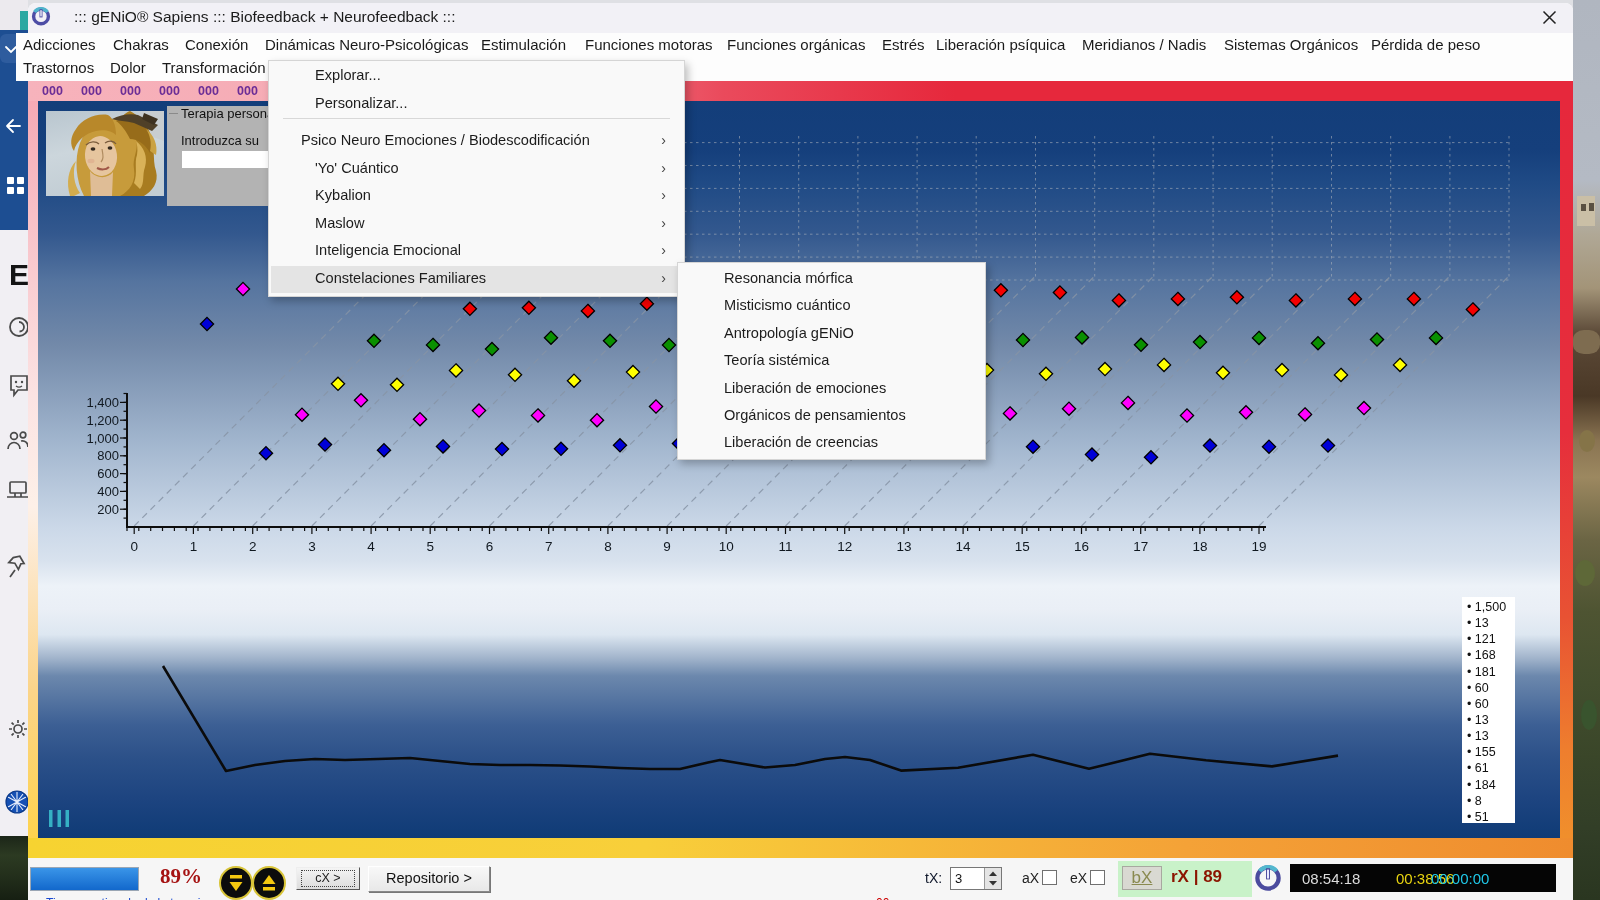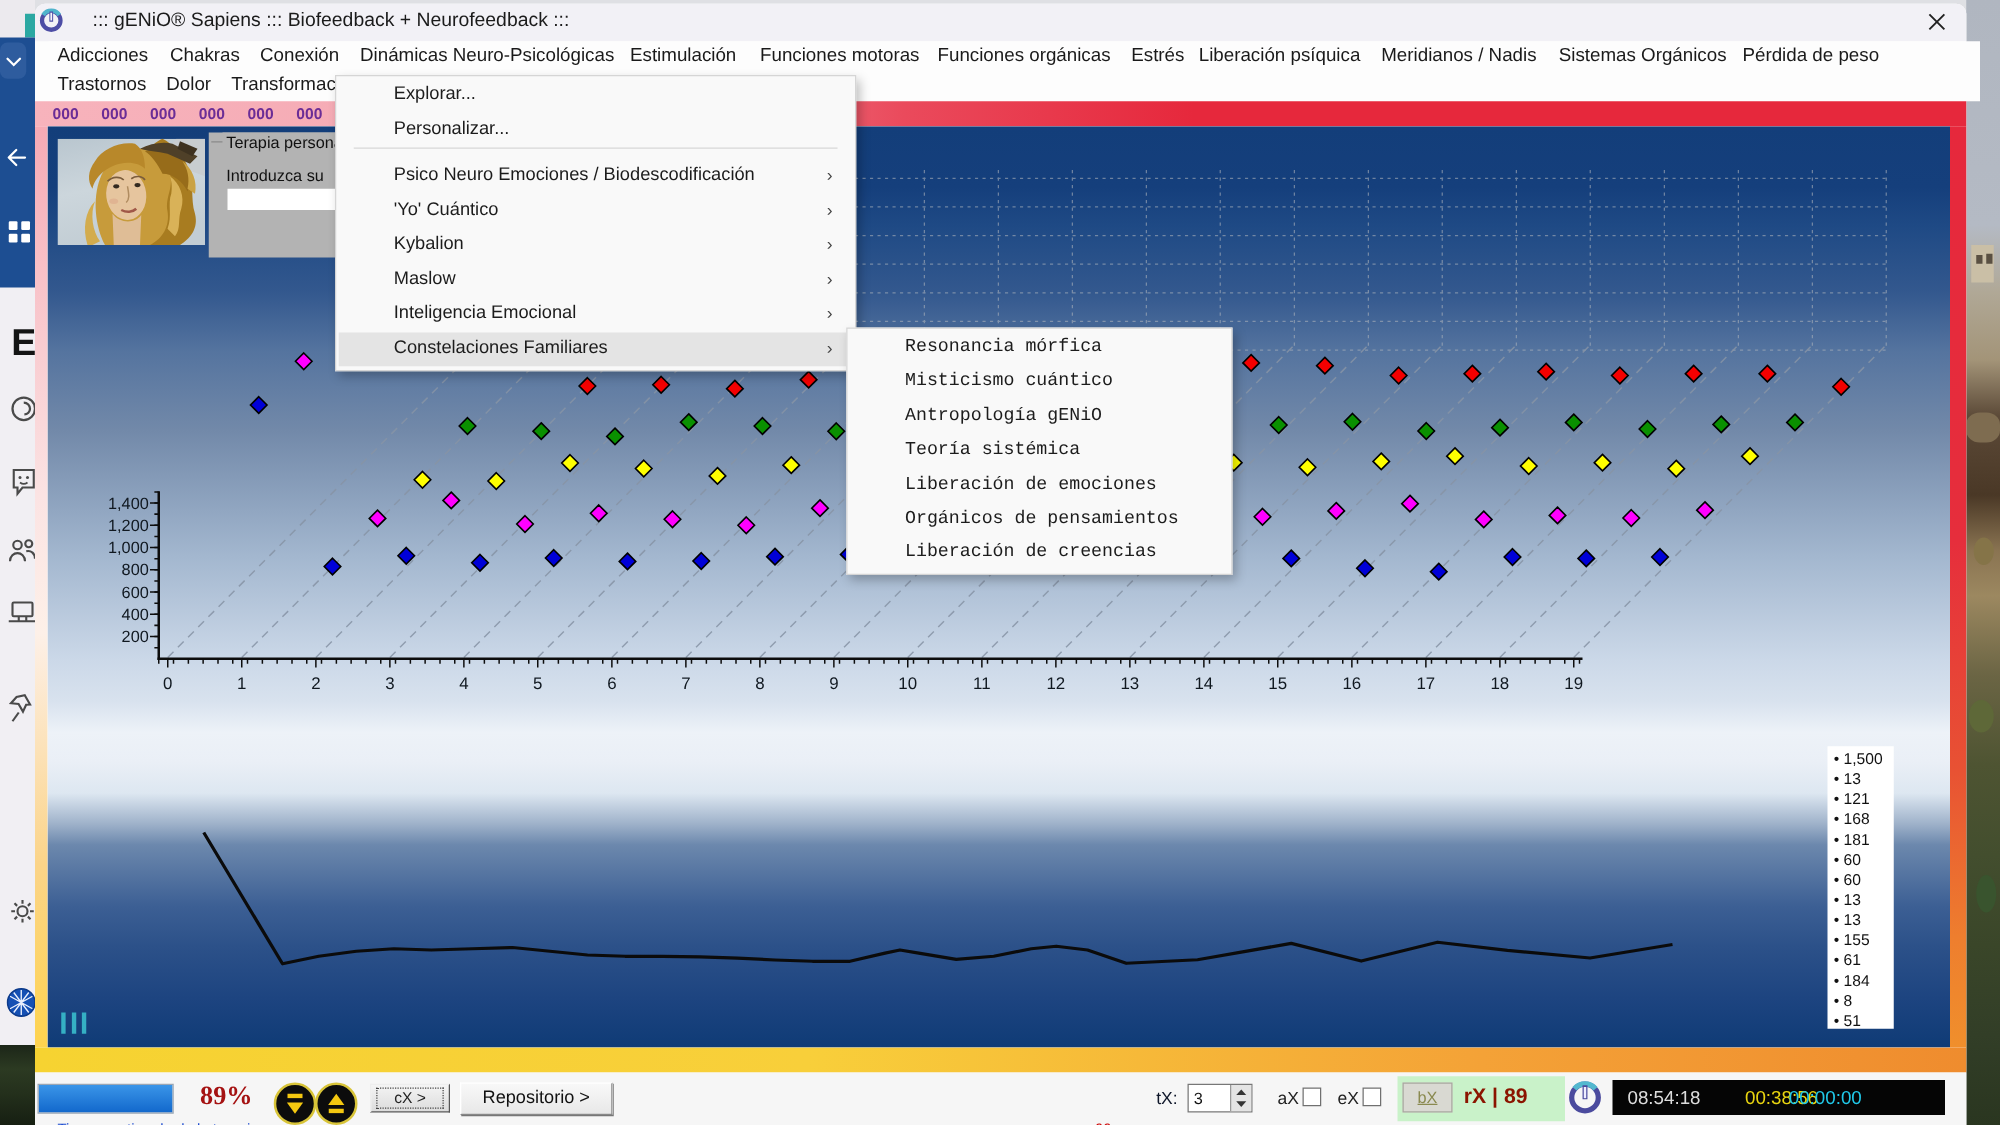--- a/index.html
+++ b/index.html
@@ -87,21 +87,21 @@
 <svg style="position:absolute;left:31px;top:6px" width="20" height="20" viewBox="0 0 20 20">
 <circle cx="10" cy="10.4" r="7.4" fill="none" stroke="#4d4da5" stroke-width="3.4"></circle>
 <path d="M3.6 6 A 7.7 7.7 0 0 1 16.4 6" fill="none" stroke="#4fb4cc" stroke-width="3.4"></path>
 <rect x="8.5" y="3.2" width="3" height="8.2" fill="#4d4da5"></rect>
 <rect x="9.3" y="4.2" width="1.4" height="6.2" fill="#f4f4fa"></rect>
 </svg>
 <div style="position:absolute;left:74px;top:8px;font-family:'Liberation Sans',sans-serif;font-size:15.5px;color:#1b1b1b">::: gENiO® Sapiens ::: Biofeedback + Neurofeedback :::</div>
 <svg style="position:absolute;left:1542px;top:10px" width="15" height="15" viewBox="0 0 15 15">
       <path d="M1.5 1.5 L13.5 13.5 M13.5 1.5 L1.5 13.5" stroke="#222" stroke-width="1.5"></path>
     </svg>
-<div style="position:absolute;left:39px;top:33px;width:1545px;height:48px;background:#fdfdfd;font-family:'Liberation Sans',sans-serif;font-size:15px;color:#1a1a1a">
+<div style="position:absolute;left:16px;top:33px;width:1545px;height:48px;background:#fdfdfd;font-family:'Liberation Sans',sans-serif;font-size:15px;color:#1a1a1a">
       <div style="position:absolute;left:7px;top:3px">Adicciones</div>
       <div style="position:absolute;left:97px;top:3px">Chakras</div>
       <div style="position:absolute;left:169px;top:3px">Conexión</div>
       <div style="position:absolute;left:249px;top:3px">Dinámicas Neuro-Psicológicas</div>
       <div style="position:absolute;left:465px;top:3px">Estimulación</div>
       <div style="position:absolute;left:569px;top:3px">Funciones motoras</div>
       <div style="position:absolute;left:711px;top:3px">Funciones orgánicas</div>
       <div style="position:absolute;left:866px;top:3px">Estrés</div>
       <div style="position:absolute;left:920px;top:3px">Liberación psíquica</div>
       <div style="position:absolute;left:1066px;top:3px">Meridianos / Nadis</div>
@@ -566,21 +566,21 @@
             <path d="M4 8 L8 3.5 L12 8 Z" fill="#333"></path>
             <path d="M4 13 L8 17.5 L12 13 Z" fill="#333"></path>
           </svg>
   </div>
 </div>
 <div style="position:absolute;left:994px;top:12px;font-size:14px;color:#222">aX</div>
 <div style="position:absolute;left:1014px;top:12px;width:13px;height:13px;background:#fff;border:1px solid #707070"></div>
 <div style="position:absolute;left:1042px;top:12px;font-size:14px;color:#222">eX</div>
 <div style="position:absolute;left:1062px;top:12px;width:13px;height:13px;background:#fff;border:1px solid #707070"></div>
 <div style="position:absolute;left:1090px;top:3px;width:134px;height:36px;background:#c9f2c9"></div>
-<div style="position:absolute;left:1094px;top:8px;width:40px;height:24px;background:#d9d9d2;border:1px solid #a8a8a0;box-sizing:border-box;font-size:13px;color:#8a8a50;text-align:center;line-height:22px;text-decoration:underline">bX</div>
+<div style="position:absolute;left:1094px;top:8px;width:40px;height:24px;background:#d9d9d2;border:1px solid #a8a8a0;box-sizing:border-box;font-size:17px;color:#8a8a50;text-align:center;line-height:22px;text-decoration:underline">bX</div>
 <div style="position:absolute;left:1143px;top:9px;font-size:17px;font-weight:bold;color:#8b1500">rX | 89</div>
 <div style="position:absolute;left:1262px;top:6px;width:266px;height:28px;background:#050505"></div>
 <div style="position:absolute;left:1274px;top:12px;font-size:15px;color:#dcdcdc">08:54:18</div>
 <div style="position:absolute;left:1368px;top:12px;font-size:15px;color:#e8d410">00:38:56</div>
 <div style="position:absolute;left:1403px;top:12px;font-size:15px;color:#20c8e8">00:00:00</div>
 <div style="position:absolute;left:18px;top:38px;font-size:12px;color:#1a4ad0">Tiempo estimado de la terapia</div>
 <div style="position:absolute;left:848px;top:38px;font-size:12px;color:#c00">00:</div>
 </div>
 <svg style="position:absolute;left:1254px;top:864px" width="28" height="28" viewBox="0 0 20 20">
 <circle cx="10" cy="10" r="7.6" fill="none" stroke="#4b4b9e" stroke-width="3"></circle>
@@ -589,21 +589,21 @@
 <rect x="9.3" y="4" width="1.4" height="6.4" fill="#eef"></rect>
 </svg>
 <div style="position:absolute;left:268px;top:60px;width:415px;height:235px;background:#f9f9f9;border:1px solid #d5d5d5;box-shadow:3px 4px 8px rgba(0,0,0,0.25);font-family:'Liberation Sans',sans-serif;font-size:14.6px;color:#1c1c1c">
       <div style="position:absolute;left:2px;top:2px;width:411px;height:27.5px;">
         <span style="position:absolute;left:44px;top:4px">Explorar...</span>
       </div>
       <div style="position:absolute;left:2px;top:30px;width:411px;height:27.5px;">
         <span style="position:absolute;left:44px;top:4px">Personalizar...</span>
       </div>
       <div style="position:absolute;left:2px;top:67px;width:411px;height:27.5px;">
-        <span style="position:absolute;left:44px;top:4px">Psico Neuro Emociones / Biodescodificación</span>
+        <span style="position:absolute;left:30px;top:4px">Psico Neuro Emociones / Biodescodificación</span>
         <span style="position:absolute;right:16px;top:4px;font-size:14px;color:#444">›</span>
       </div>
       <div style="position:absolute;left:2px;top:94.5px;width:411px;height:27.5px;">
         <span style="position:absolute;left:44px;top:4px">'Yo' Cuántico</span>
         <span style="position:absolute;right:16px;top:4px;font-size:14px;color:#444">›</span>
       </div>
       <div style="position:absolute;left:2px;top:122px;width:411px;height:27.5px;">
         <span style="position:absolute;left:44px;top:4px">Kybalion</span>
         <span style="position:absolute;right:16px;top:4px;font-size:14px;color:#444">›</span>
       </div>
@@ -614,21 +614,21 @@
       <div style="position:absolute;left:2px;top:177px;width:411px;height:27.5px;">
         <span style="position:absolute;left:44px;top:4px">Inteligencia Emocional</span>
         <span style="position:absolute;right:16px;top:4px;font-size:14px;color:#444">›</span>
       </div>
       <div style="position:absolute;left:2px;top:204.5px;width:411px;height:27.5px;background:#e4e4e4;">
         <span style="position:absolute;left:44px;top:4px">Constelaciones Familiares</span>
         <span style="position:absolute;right:16px;top:4px;font-size:14px;color:#444">›</span>
       </div>
       <div style="position:absolute;left:14px;top:57px;width:387px;height:1px;background:#d8d8d8"></div>
     </div>
-<div style="position:absolute;left:677px;top:262px;width:307px;height:196px;background:#f9f9f9;border:1px solid #d5d5d5;box-shadow:3px 4px 8px rgba(0,0,0,0.25);font-family:Liberation Mono, monospace;font-size:14.6px;color:#1c1c1c">
+<div style="position:absolute;left:677px;top:262px;width:307px;height:196px;background:#f9f9f9;border:1px solid #d5d5d5;box-shadow:3px 4px 8px rgba(0,0,0,0.25);font-family:Liberation Sans, sans-serif;font-size:14.6px;color:#1c1c1c">
       <div style="position:absolute;left:46px;top:7px">Resonancia mórfica</div>
       <div style="position:absolute;left:46px;top:34.4px">Misticismo cuántico</div>
       <div style="position:absolute;left:46px;top:61.8px">Antropología gENiO</div>
       <div style="position:absolute;left:46px;top:89.2px">Teoría sistémica</div>
       <div style="position:absolute;left:46px;top:116.6px">Liberación de emociones</div>
       <div style="position:absolute;left:46px;top:144px">Orgánicos de pensamientos</div>
       <div style="position:absolute;left:46px;top:171.4px">Liberación de creencias</div>
     </div>
 </div>
 </body></html>

